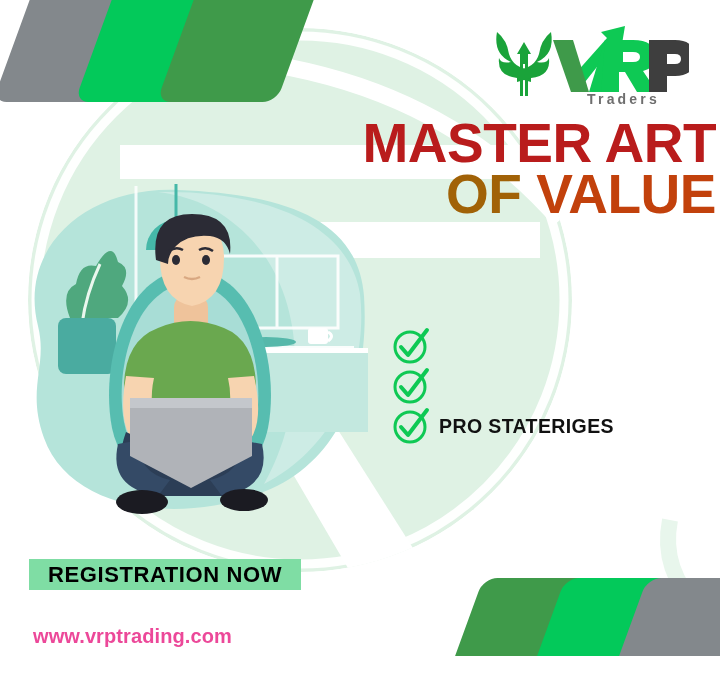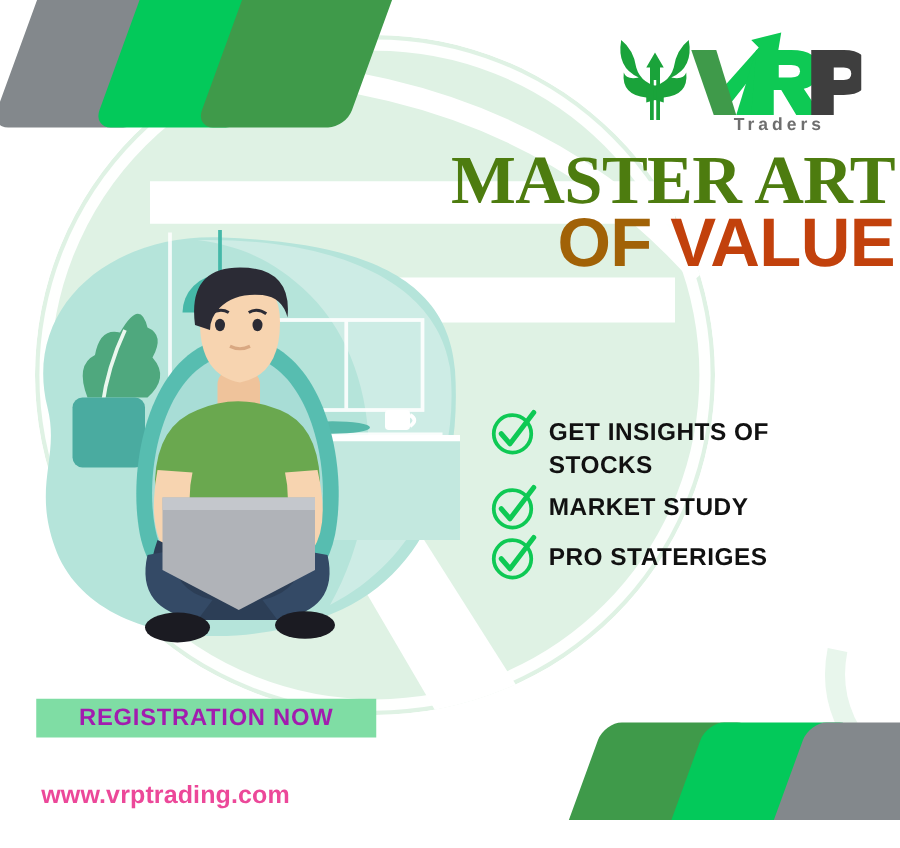--- a/index.html
+++ b/index.html
@@ -51,21 +51,21 @@
     top: 118px;
     width: 424px;
     text-align: right;
     line-height: 0.93;
     font-weight: bold;
     font-size: 55px;
     letter-spacing: -0.5px;
     white-space: nowrap;
   }
   .hl-row { display: block; }
-  .hl-1 { color: #4d7c0f; font-family: Liberation Serif, serif; }
+  .hl-1 { color: #b91c1c; }
   .hl-of { color: #a16207; }
   .hl-value { color: #c2410c; }
 
   
   .bullets {
     position: absolute;
     left: 391px;
     top: 328px;
     width: 300px;
   }
@@ -97,23 +97,23 @@
     left: 29px;
     top: 559px;
     width: 272px;
     height: 31px;
     background: #7fdda4;
     display: flex;
     align-items: center;
     justify-content: center;
   }
   .reg-text {
-    font-size: 19px;
+    font-size: 22px;
     font-weight: bold;
-    color: #a21caf;
+    color: #000000;
     letter-spacing: 0.6px;
   }
 
   
   .website {
     position: absolute;
     left: 33px;
     top: 625px;
     font-size: 20px;
     font-weight: bold;
@@ -273,29 +273,27 @@
     </span>
   </div>
 
   <div class="bullets">
 
     <div class="bullet-row">
       <svg class="check-icon" viewBox="0 0 40 40" xmlns="http://www.w3.org/2000/svg">
         <circle cx="19" cy="21" r="15" fill="none" stroke="#0ec954" stroke-width="3"></circle>
         <path d="M10 21 L17 29 L36 4" fill="none" stroke="#0ec954" stroke-width="4" stroke-linecap="round" stroke-linejoin="round"></path>
       </svg>
-      <div class="bullet-text">GET INSIGHTS OF STOCKS</div>
     </div>
 
     <div class="bullet-row">
       <svg class="check-icon" viewBox="0 0 40 40" xmlns="http://www.w3.org/2000/svg">
         <circle cx="19" cy="21" r="15" fill="none" stroke="#0ec954" stroke-width="3"></circle>
         <path d="M10 21 L17 29 L36 4" fill="none" stroke="#0ec954" stroke-width="4" stroke-linecap="round" stroke-linejoin="round"></path>
       </svg>
-      <div class="bullet-text">MARKET STUDY</div>
     </div>
 
     <div class="bullet-row">
       <svg class="check-icon" viewBox="0 0 40 40" xmlns="http://www.w3.org/2000/svg">
         <circle cx="19" cy="21" r="15" fill="none" stroke="#0ec954" stroke-width="3"></circle>
         <path d="M10 21 L17 29 L36 4" fill="none" stroke="#0ec954" stroke-width="4" stroke-linecap="round" stroke-linejoin="round"></path>
       </svg>
       <div class="bullet-text">PRO STATERIGES</div>
     </div>
 

